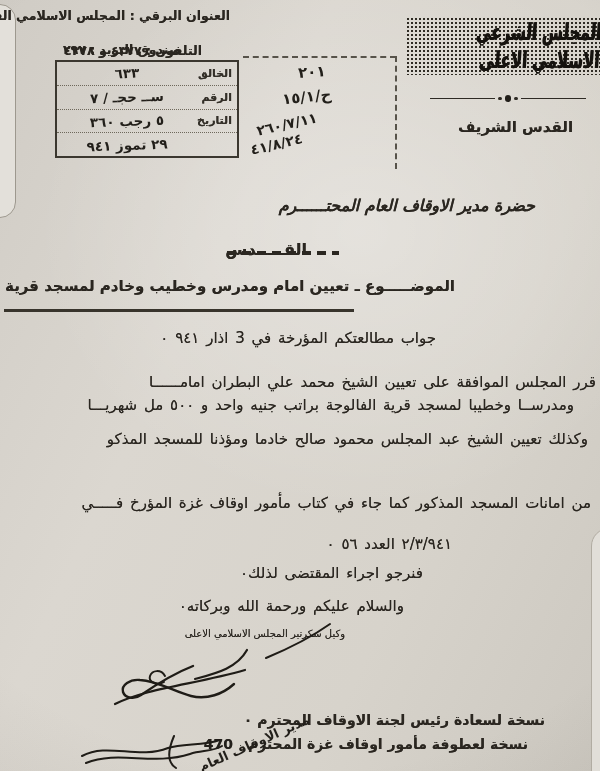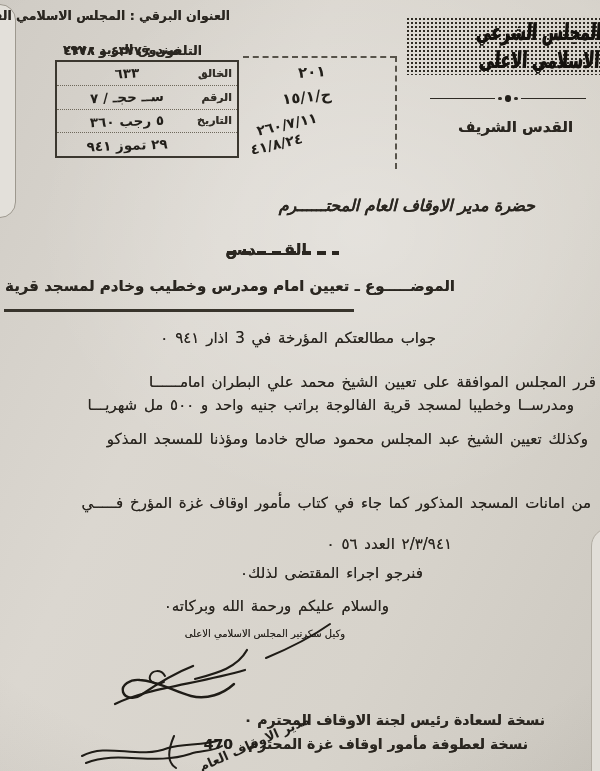--- a/index.html
+++ b/index.html
@@ -110,21 +110,21 @@
   <div class="abs typed" style="right:145px; top:277px; font-size:15px; font-weight:600;">الموضـــــوع ـ تعيين امام ومدرس وخطيب وخادم لمسجد قرية الفالوجة</div>
   <div class="subj-underline"></div>
 
   <div class="abs typed body-line" style="right:164px; top:329px;">جواب مطالعتكم المؤرخة في 3 اذار ٩٤١ ٠</div>
   <div class="abs typed body-line" style="right:4px;  top:361px;margin-top:12px;">قرر المجلس الموافقة على تعيين الشيخ محمد علي البطران امامــــــا</div>
   <div class="abs typed body-line" style="right:26px;  top:396px;">ومدرســا وخطيبا لمسجد قرية الفالوجة براتب جنيه واحد و ٥٠٠ مل شهريـــا</div>
   <div class="abs typed body-line" style="right:12px;  top:430px;">وكذلك تعيين الشيخ عبد المجلس محمود صالح خادما ومؤذنا للمسجد المذكو</div>
   <div class="abs typed body-line" style="right:9px;   top:494px;">من امانات المسجد المذكور كما جاء في كتاب مأمور اوقاف غزة المؤرخ فـــــي</div>
   <div class="abs typed body-line" style="right:148px; top:535px;">٢/٣/٩٤١ العدد ٥٦ ٠</div>
   <div class="abs typed body-line" style="right:177px; top:564px;text-align:center;">فنرجو اجراء المقتضى لذلك٠</div>
-  <div class="abs typed body-line" style="right:211px; top:597px;">والسلام عليكم ورحمة الله وبركاته٠</div>
+  <div class="abs typed body-line" style="right:196px; top:597px;">والسلام عليكم ورحمة الله وبركاته٠</div>
 
   <div class="abs typed" style="right:255px; top:628px; font-size:10px;">وكيل سكرتير المجلس الاسلامي الاعلى</div>
   <svg class="scrawl" style="left:258px; top:622px;" width="80" height="45" viewBox="0 0 80 45">
     <path d="M72,2 C 55,14 32,26 8,36" stroke-width="2"></path>
   </svg>
   <svg class="scrawl" style="left:95px; top:640px;" width="165" height="72" viewBox="0 0 165 72">
     <path d="M152,10 C 142,28 122,33 100,39" stroke-width="2.2"></path>
     <path d="M98,26 C 80,33 62,44 46,55 C 39,60 30,58 28,52 C 26,45 35,39 45,40 C 63,41 80,52 96,56 C 112,60 128,54 139,44" stroke-width="2.4"></path>
     <path d="M70,36 C 66,29 57,30 55,36 C 53,42 62,46 69,42" stroke-width="2"></path>
     <path d="M20,64 C 52,48 102,44 150,30" stroke-width="2.2"></path>

